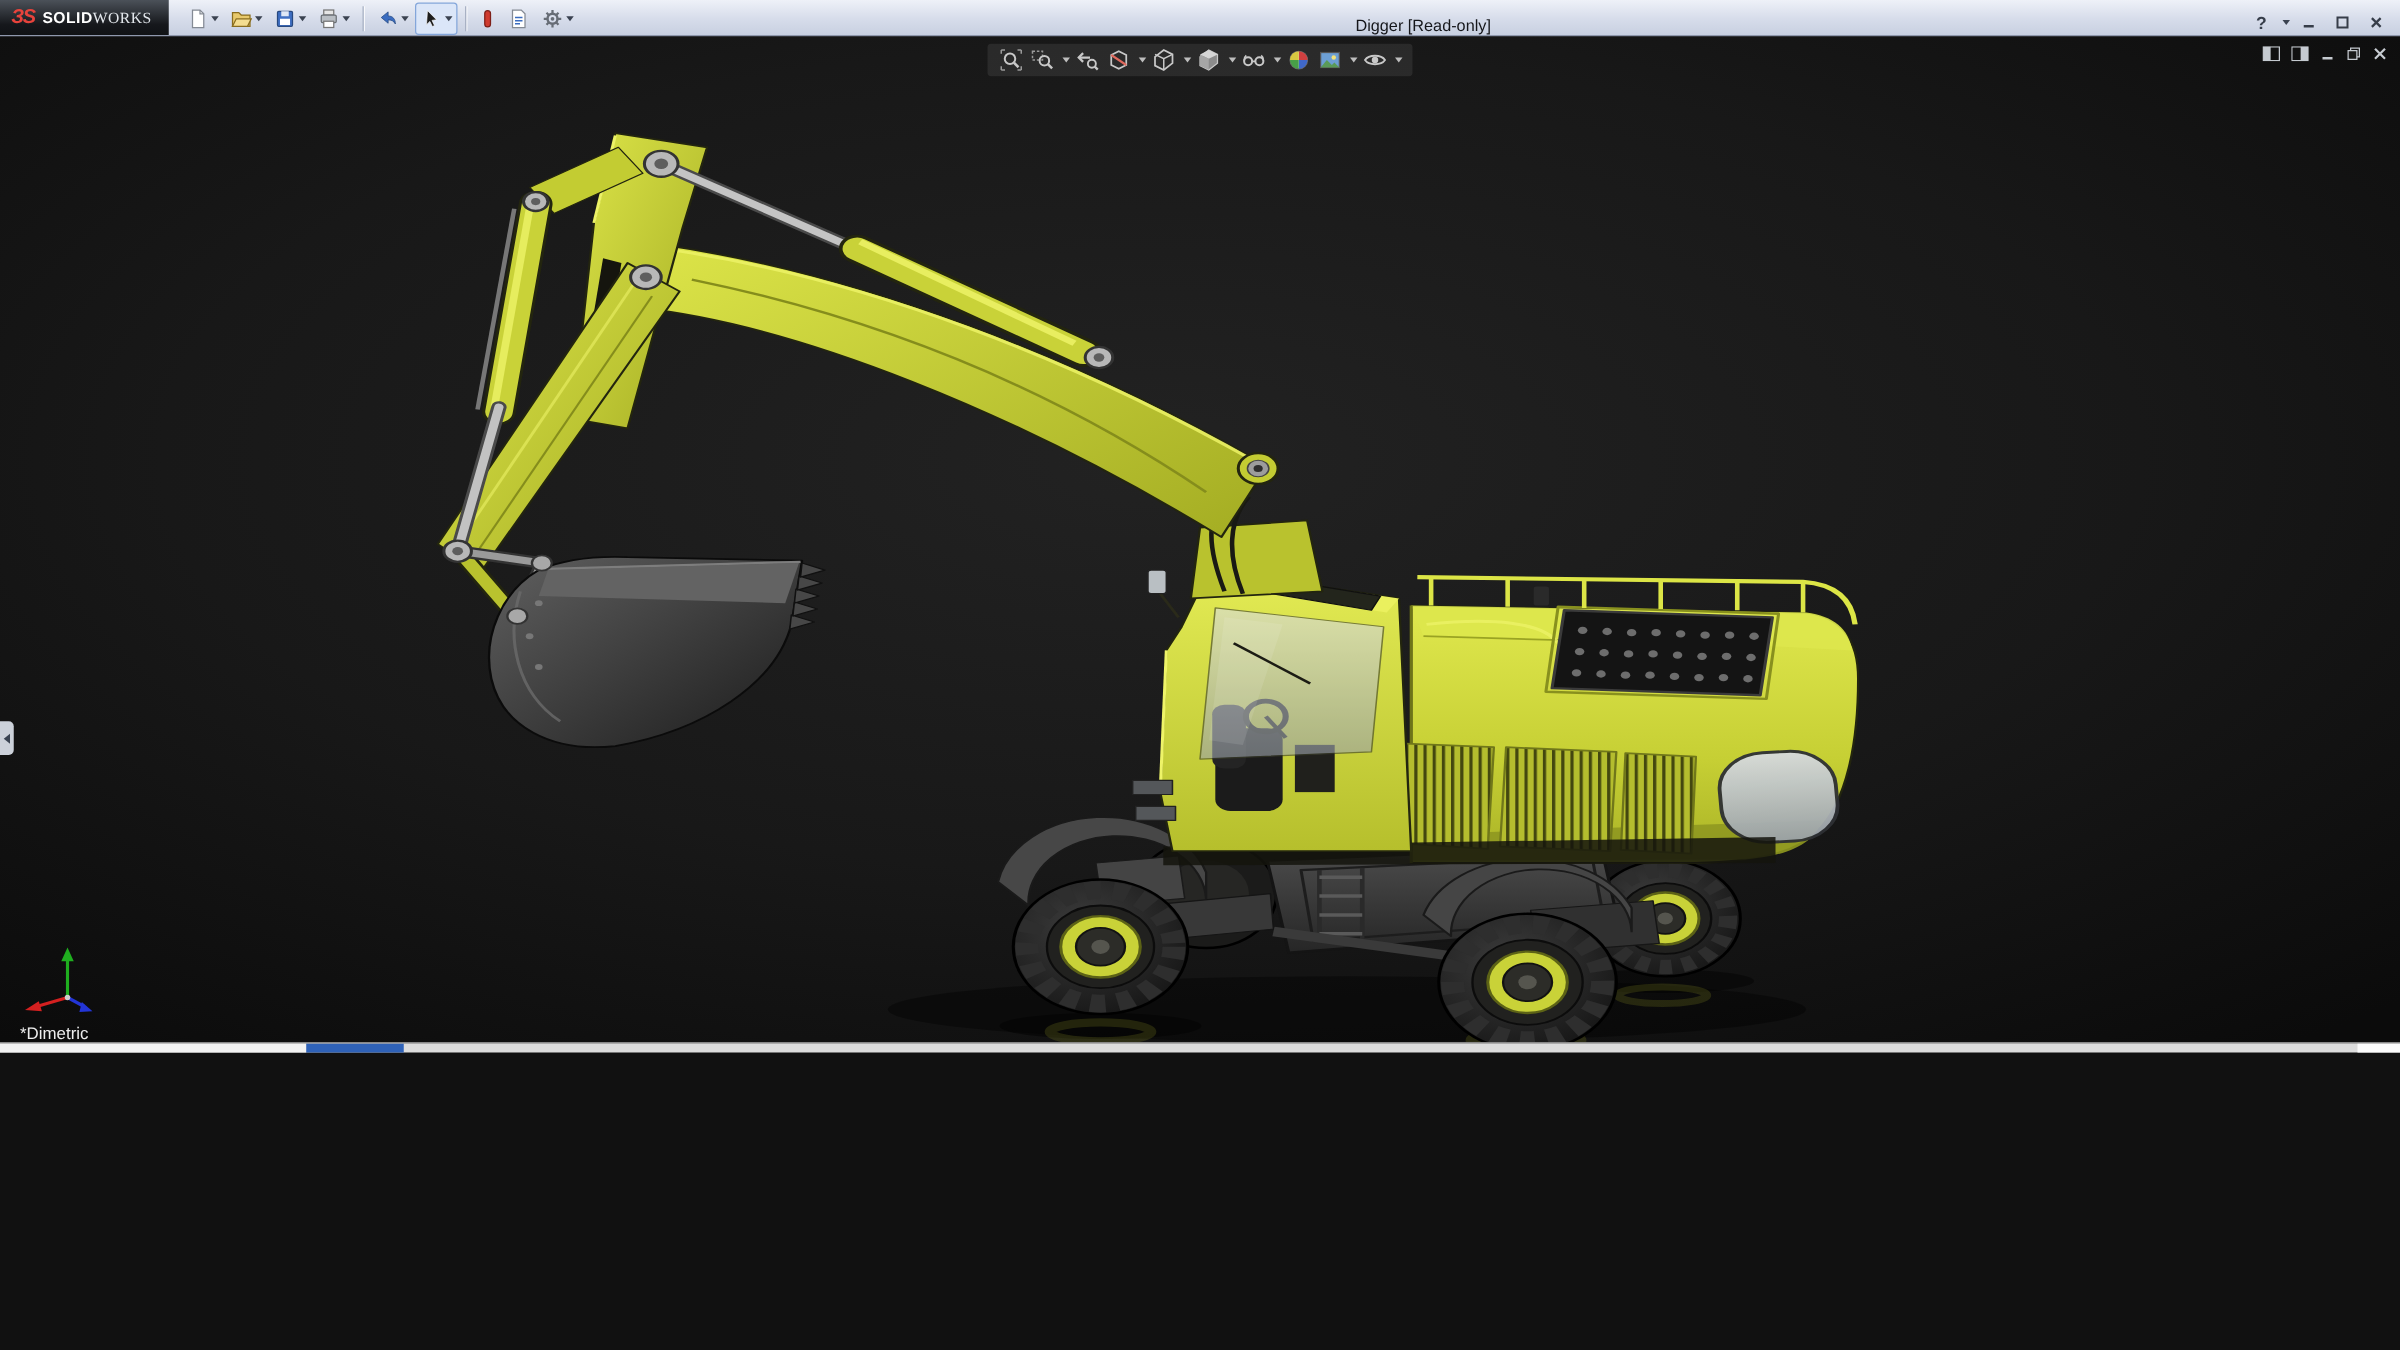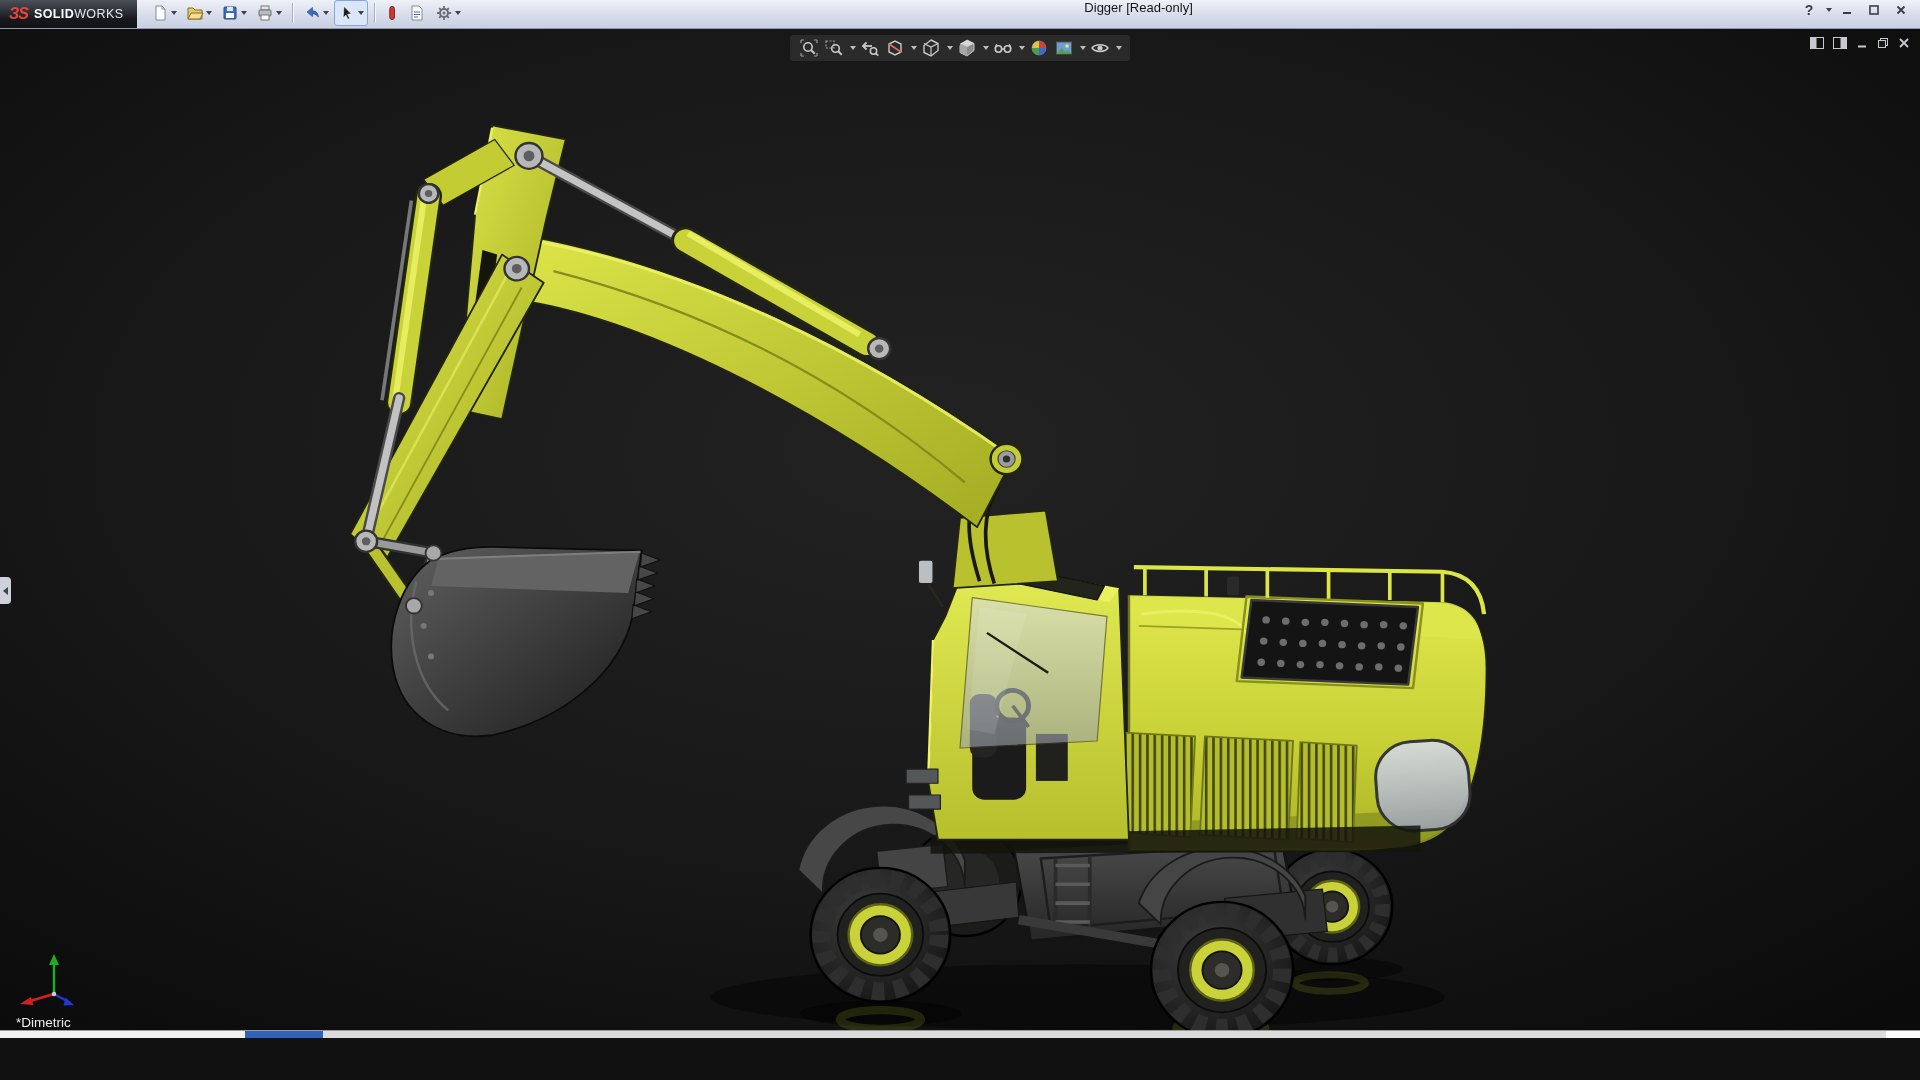--- a/index.html
+++ b/index.html
@@ -2,41 +2,41 @@
 <html><head>
 <meta charset="utf-8">
 <style>
   html,body{margin:0;padding:0;}
   body{width:1920px;height:1080px;overflow:hidden;background:#111;
        font-family:"Liberation Sans", sans-serif;-webkit-font-smoothing:antialiased;}
 
   
   .titlebar{height:29px;box-sizing:border-box;border-bottom:1px solid #8f98ad;
     background:linear-gradient(#eef1f8,#d6dcea 55%,#c8d0e1);
-    display:flex;align-items:flex-start;position:relative;z-index:30;}
+    display:flex;align-items:flex-end;position:relative;z-index:30;}
   .logo{height:100%;background:linear-gradient(#4b5159,#16181c 70%,#101215);
     display:flex;align-items:center;padding:0 14px 0 9px;gap:6px;flex:0 0 auto;}
   .logo-mark{color:#e8433c;font-weight:bold;font-size:16px;font-style:italic;letter-spacing:-1px;}
   .brand{font-size:12.5px;letter-spacing:.4px;color:#fff;white-space:nowrap;}
   .brand .b{font-weight:bold;margin-top:28px;}
-  .brand .l{font-weight:normal;color:#e3e7ec;}
+  .brand .l{font-weight:normal;color:#e3e7ec;font-family:Liberation Serif, serif;}
   .qat{display:flex;align-items:center;margin-left:10px;gap:1px;}
   .tbtn{height:24px;display:flex;align-items:center;padding:0 3px;border-radius:3px;border:1px solid transparent;}
   .tbtn.pressed{background:#dbe6f8;border:1px solid #84a6da;}
   .caret{width:0;height:0;border-left:3px solid transparent;border-right:3px solid transparent;
     border-top:4px solid #3a4250;margin-left:2px;}
   .caret.light{border-top-color:#bdbdbd;}
   .sep{width:1px;height:20px;background:#a8b1c4;box-shadow:1px 0 0 rgba(255,255,255,.8);margin:0 5px;}
   .title{position:absolute;left:59.3%;transform:translateX(-50%);font-size:13px;color:#15161a;white-space:nowrap;}
   .winctl{margin-left:auto;display:flex;align-items:center;gap:3px;padding-right:7px;}
   .wbtn{width:24px;height:20px;display:flex;align-items:center;justify-content:center;color:#363d49;}
   .help{font-weight:bold;font-size:14px;}
 
   
-  .viewport{position:relative;height:1001px;overflow:hidden;background:#121212;z-index:1;}
+  .viewport{position:relative;height:805px;overflow:hidden;background:#121212;z-index:1;}
   svg.scene{position:absolute;inset:0;width:100%;height:100%;display:block;}
 
   .hud{position:absolute;top:6px;left:50%;transform:translateX(-50%);
     display:flex;align-items:center;gap:3px;background:rgba(130,130,130,.18);
     border-radius:3px;padding:2px 8px;z-index:10;}
   .hbtn{width:22px;height:22px;display:flex;align-items:center;justify-content:center;border-radius:2px;}
 
   .docctl{position:absolute;top:8px;right:10px;display:flex;gap:9px;align-items:center;z-index:10;}
   .dbtn{display:flex;align-items:center;justify-content:center;}
 

